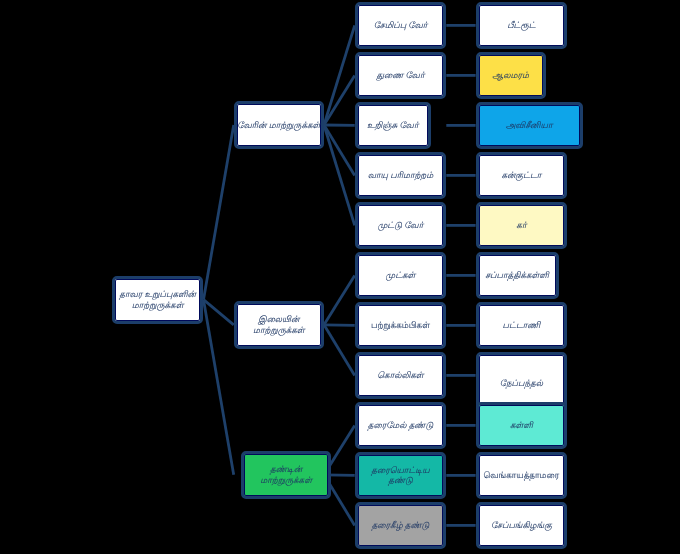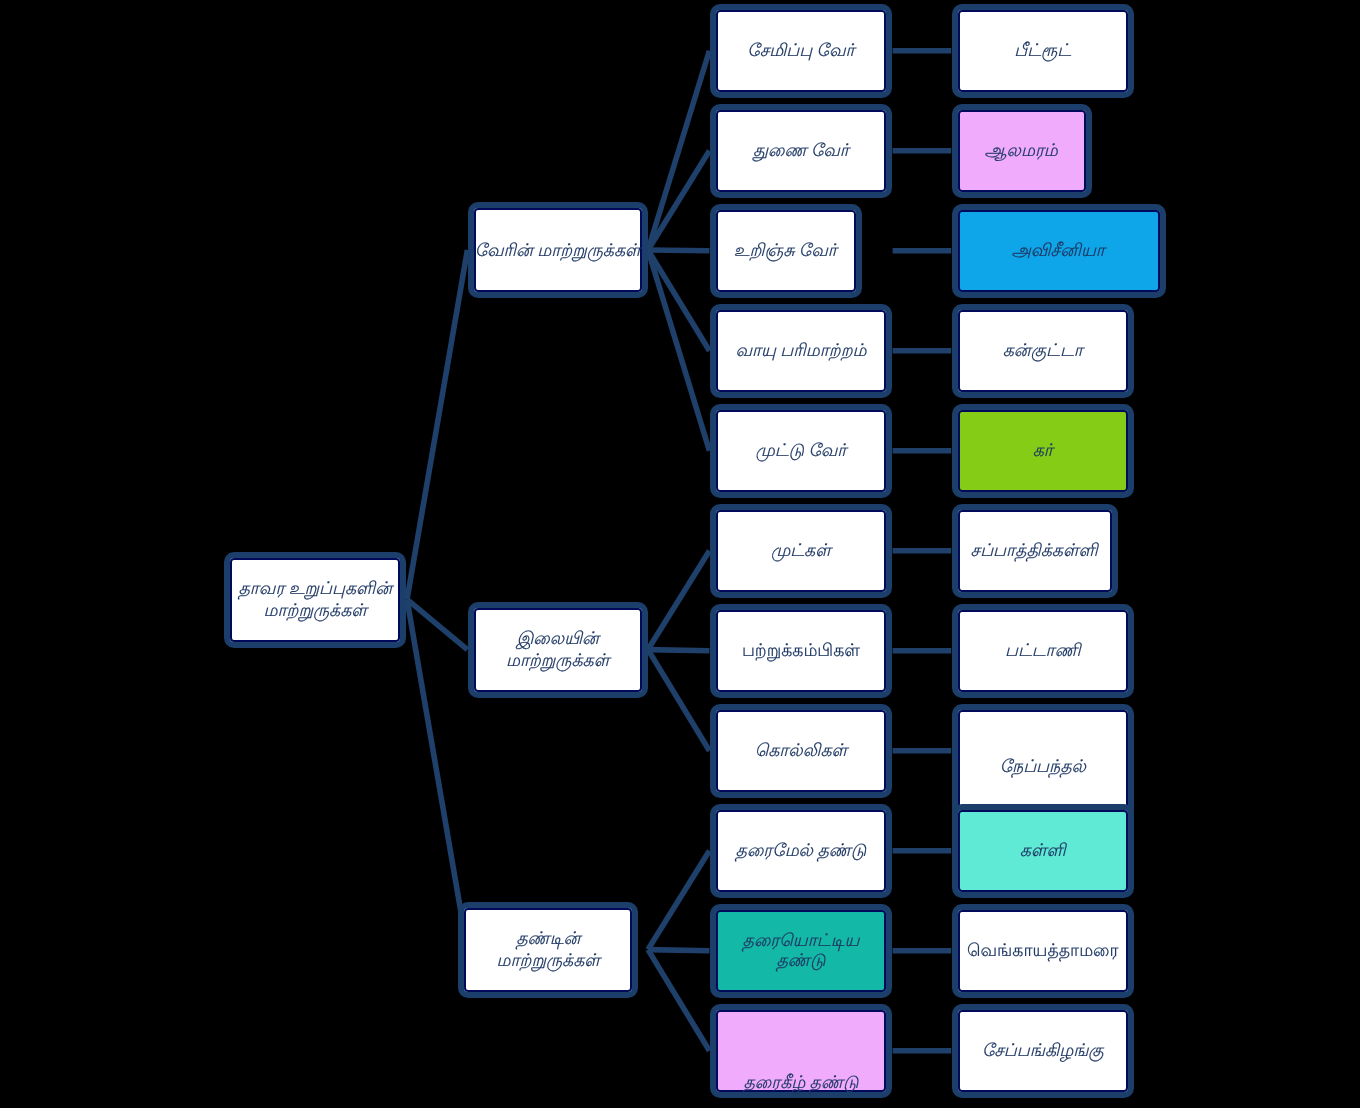--- a/index.html
+++ b/index.html
@@ -70,21 +70,21 @@
     <div class="node" title="பீட்ரூட்" style="left: 475.6px; top: 1.7px; width: 91.6px; height: 47.4px; background: rgb(255, 255, 255); border-color: rgb(28, 62, 106); border-width: 3px; border-radius: 5px; box-shadow: rgb(0, 10, 90) 0px 0px 0px 1px inset;">
       <span class="label" style="color: rgb(31, 56, 100); font-size: 8.7px; line-height: 10.3px; font-style: italic;">
         <span class="line">பீட்ரூட்</span>
       </span>
     </div>
     <div class="node" title="துணை வேர்" style="left: 354.7px; top: 51.7px; width: 91.6px; height: 47.4px; background: rgb(255, 255, 255); border-color: rgb(28, 62, 106); border-width: 3px; border-radius: 5px; box-shadow: rgb(0, 10, 90) 0px 0px 0px 1px inset;">
       <span class="label" style="color: rgb(31, 56, 100); font-size: 8.7px; line-height: 10.3px; font-style: italic;">
         <span class="line">துணை வேர்</span>
       </span>
     </div>
-    <div class="node" title="ஆலமரம்" style="left: 475.6px; top: 51.7px; width: 70px; height: 47.4px; background: #f0abfc; border-color: rgb(28, 62, 106); border-width: 3px; border-radius: 5px; box-shadow: rgb(0, 10, 90) 0px 0px 0px 1px inset;">
+    <div class="node" title="ஆலமரம்" style="left: 475.6px; top: 51.7px; width: 70px; height: 47.4px; background: #fde047; border-color: rgb(28, 62, 106); border-width: 3px; border-radius: 5px; box-shadow: rgb(0, 10, 90) 0px 0px 0px 1px inset;">
       <span class="label" style="color: rgb(31, 56, 100); font-size: 8.7px; line-height: 10.3px; font-style: italic;">
         <span class="line">ஆலமரம்</span>
       </span>
     </div>
     <div class="node" title="உறிஞ்சு வேர்" style="left: 354.7px; top: 101.7px; width: 76px; height: 47.4px; background: rgb(255, 255, 255); border-color: rgb(28, 62, 106); border-width: 3px; border-radius: 5px; box-shadow: rgb(0, 10, 90) 0px 0px 0px 1px inset;">
       <span class="label" style="color: rgb(31, 56, 100); font-size: 8.7px; line-height: 10.3px; font-style: italic;">
         <span class="line">உறிஞ்சு வேர்</span>
       </span>
     </div>
     <div class="node" title="அவிசீனியா" style="left: 475.6px; top: 101.7px; width: 107px; height: 47.4px; background: #0ea5e9; border-color: rgb(28, 62, 106); border-width: 3px; border-radius: 5px; box-shadow: rgb(0, 10, 90) 0px 0px 0px 1px inset;">
@@ -100,21 +100,21 @@
     <div class="node" title="கன்குட்டா" style="left: 475.6px; top: 151.7px; width: 91.6px; height: 47.4px; background: rgb(255, 255, 255); border-color: rgb(28, 62, 106); border-width: 3px; border-radius: 5px; box-shadow: rgb(0, 10, 90) 0px 0px 0px 1px inset;">
       <span class="label" style="color: rgb(31, 56, 100); font-size: 8.7px; line-height: 10.3px; font-style: italic;">
         <span class="line">கன்குட்டா</span>
       </span>
     </div>
     <div class="node" title="முட்டு வேர்" style="left: 354.7px; top: 201.7px; width: 91.6px; height: 47.4px; background: rgb(255, 255, 255); border-color: rgb(28, 62, 106); border-width: 3px; border-radius: 5px; box-shadow: rgb(0, 10, 90) 0px 0px 0px 1px inset;">
       <span class="label" style="color: rgb(31, 56, 100); font-size: 8.7px; line-height: 10.3px; font-style: italic;">
         <span class="line">முட்டு வேர்</span>
       </span>
     </div>
-    <div class="node" title="கர்" style="left: 475.6px; top: 201.7px; width: 91.6px; height: 47.4px; background: #84cc16; border-color: rgb(28, 62, 106); border-width: 3px; border-radius: 5px; box-shadow: rgb(0, 10, 90) 0px 0px 0px 1px inset;">
+    <div class="node" title="கர்" style="left: 475.6px; top: 201.7px; width: 91.6px; height: 47.4px; background: #fef9c3; border-color: rgb(28, 62, 106); border-width: 3px; border-radius: 5px; box-shadow: rgb(0, 10, 90) 0px 0px 0px 1px inset;">
       <span class="label" style="color: rgb(31, 56, 100); font-size: 8.7px; line-height: 10.3px; font-style: italic;">
         <span class="line">கர்</span>
       </span>
     </div>
     <div class="node" title="இலையின் மாற்றுருக்கள்" style="left: 233.7px; top: 300.7px; width: 90.3px; height: 48.1px; background: rgb(255, 255, 255); border-color: rgb(28, 62, 106); border-width: 3px; border-radius: 5px; box-shadow: rgb(0, 10, 90) 0px 0px 0px 1px inset;">
       <span class="label" style="color: rgb(31, 56, 100); font-size: 8.7px; line-height: 10.3px; font-style: italic;">
         <span class="line">இலையின்</span>
         <span class="line">மாற்றுருக்கள்</span>
       </span>
     </div>
@@ -141,21 +141,21 @@
     <div class="node" title="கொல்லிகள்" style="left: 354.7px; top: 351.7px; width: 91.6px; height: 47.4px; background: rgb(255, 255, 255); border-color: rgb(28, 62, 106); border-width: 3px; border-radius: 5px; box-shadow: rgb(0, 10, 90) 0px 0px 0px 1px inset;">
       <span class="label" style="color: rgb(31, 56, 100); font-size: 8.7px; line-height: 10.3px; font-style: italic;">
         <span class="line">கொல்லிகள்</span>
       </span>
     </div>
     <div class="node" title="நேப்பந்தல்" style="left: 475.6px; top: 351.7px; width: 91.6px; height: 62px; background: rgb(255, 255, 255); border-color: rgb(28, 62, 106); border-width: 3px; border-radius: 5px; box-shadow: rgb(0, 10, 90) 0px 0px 0px 1px inset;">
       <span class="label" style="color: rgb(31, 56, 100); font-size: 8.7px; line-height: 10.3px; font-style: italic;">
         <span class="line">நேப்பந்தல்</span>
       </span>
     </div>
-    <div class="node" title="தண்டின் மாற்றுருக்கள்" style="left: 229px; top: 450.7px; width: 90.3px; height: 48.1px; background: #ffffff; border-color: rgb(28, 62, 106); border-width: 3px; border-radius: 5px; box-shadow: rgb(0, 10, 90) 0px 0px 0px 1px inset;">
+    <div class="node" title="தண்டின் மாற்றுருக்கள்" style="left: 241px; top: 450.7px; width: 90.3px; height: 48.1px; background: #22c55e; border-color: rgb(28, 62, 106); border-width: 3px; border-radius: 5px; box-shadow: rgb(0, 10, 90) 0px 0px 0px 1px inset;">
       <span class="label" style="color: rgb(31, 56, 100); font-size: 8.7px; line-height: 10.3px; font-style: italic;">
         <span class="line">தண்டின்</span>
         <span class="line">மாற்றுருக்கள்</span>
       </span>
     </div>
     <div class="node" title="தரைமேல் தண்டு" style="left: 354.7px; top: 401.7px; width: 91.6px; height: 47.4px; background: rgb(255, 255, 255); border-color: rgb(28, 62, 106); border-width: 3px; border-radius: 5px; box-shadow: rgb(0, 10, 90) 0px 0px 0px 1px inset;">
       <span class="label" style="color: rgb(31, 56, 100); font-size: 8.7px; line-height: 10.3px; font-style: italic;">
         <span class="line">தரைமேல் தண்டு</span>
       </span>
     </div>
@@ -168,21 +168,21 @@
       <span class="label" style="color: rgb(31, 56, 100); font-size: 8.7px; line-height: 10.3px; font-style: italic;">
         <span class="line">தரையொட்டிய</span>
         <span class="line">தண்டு</span>
       </span>
     </div>
     <div class="node" title="வெங்காயத்தாமரை" style="left: 475.6px; top: 451.7px; width: 91.6px; height: 47.4px; background: rgb(255, 255, 255); border-color: rgb(28, 62, 106); border-width: 3px; border-radius: 5px; box-shadow: rgb(0, 10, 90) 0px 0px 0px 1px inset;">
       <span class="label" style="color: rgb(31, 56, 100); font-size: 8.7px; line-height: 10.3px; font-style: normal;">
         <span class="line">வெங்காயத்தாமரை</span>
       </span>
     </div>
-    <div class="node" title="தரைகீழ் தண்டு" style="left: 354.7px; top: 501.7px; width: 91.6px; height: 47.4px; background: #f0abfc; border-color: rgb(28, 62, 106); border-width: 3px; border-radius: 5px; box-shadow: rgb(0, 10, 90) 0px 0px 0px 1px inset; align-items: flex-end;">
+    <div class="node" title="தரைகீழ் தண்டு" style="left: 354.7px; top: 501.7px; width: 91.6px; height: 47.4px; background: #a3a3a3; border-color: rgb(28, 62, 106); border-width: 3px; border-radius: 5px; box-shadow: rgb(0, 10, 90) 0px 0px 0px 1px inset;">
       <span class="label" style="color: rgb(31, 56, 100); font-size: 8.7px; line-height: 10.3px; font-style: italic;">
         <span class="line">தரைகீழ் தண்டு</span>
       </span>
     </div>
     <div class="node" title="சேப்பங்கிழங்கு" style="left: 475.6px; top: 501.7px; width: 91.6px; height: 47.4px; background: rgb(255, 255, 255); border-color: rgb(28, 62, 106); border-width: 3px; border-radius: 5px; box-shadow: rgb(0, 10, 90) 0px 0px 0px 1px inset;">
       <span class="label" style="color: rgb(31, 56, 100); font-size: 8.7px; line-height: 10.3px; font-style: italic;">
         <span class="line">சேப்பங்கிழங்கு</span>
       </span>
     </div>
   </div>

